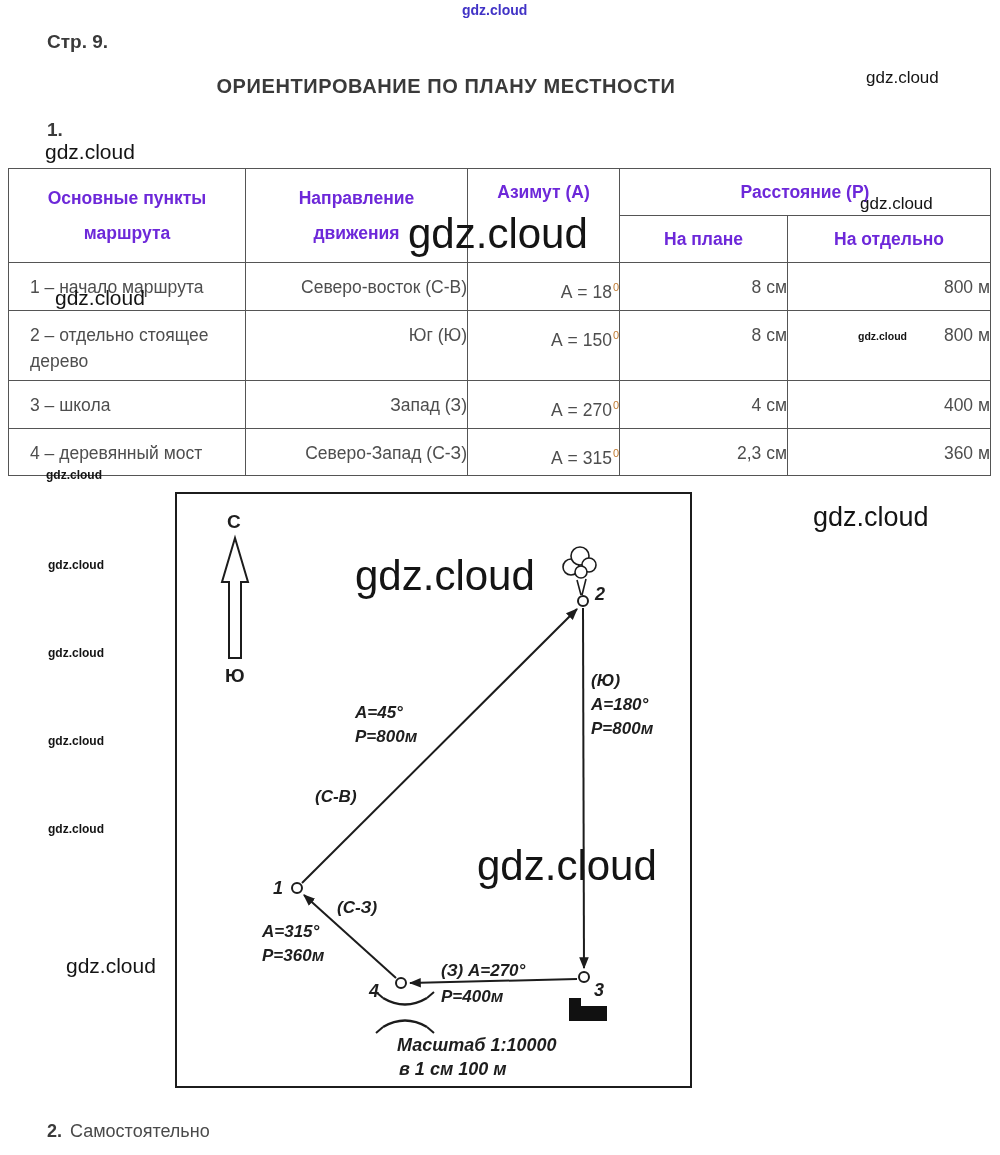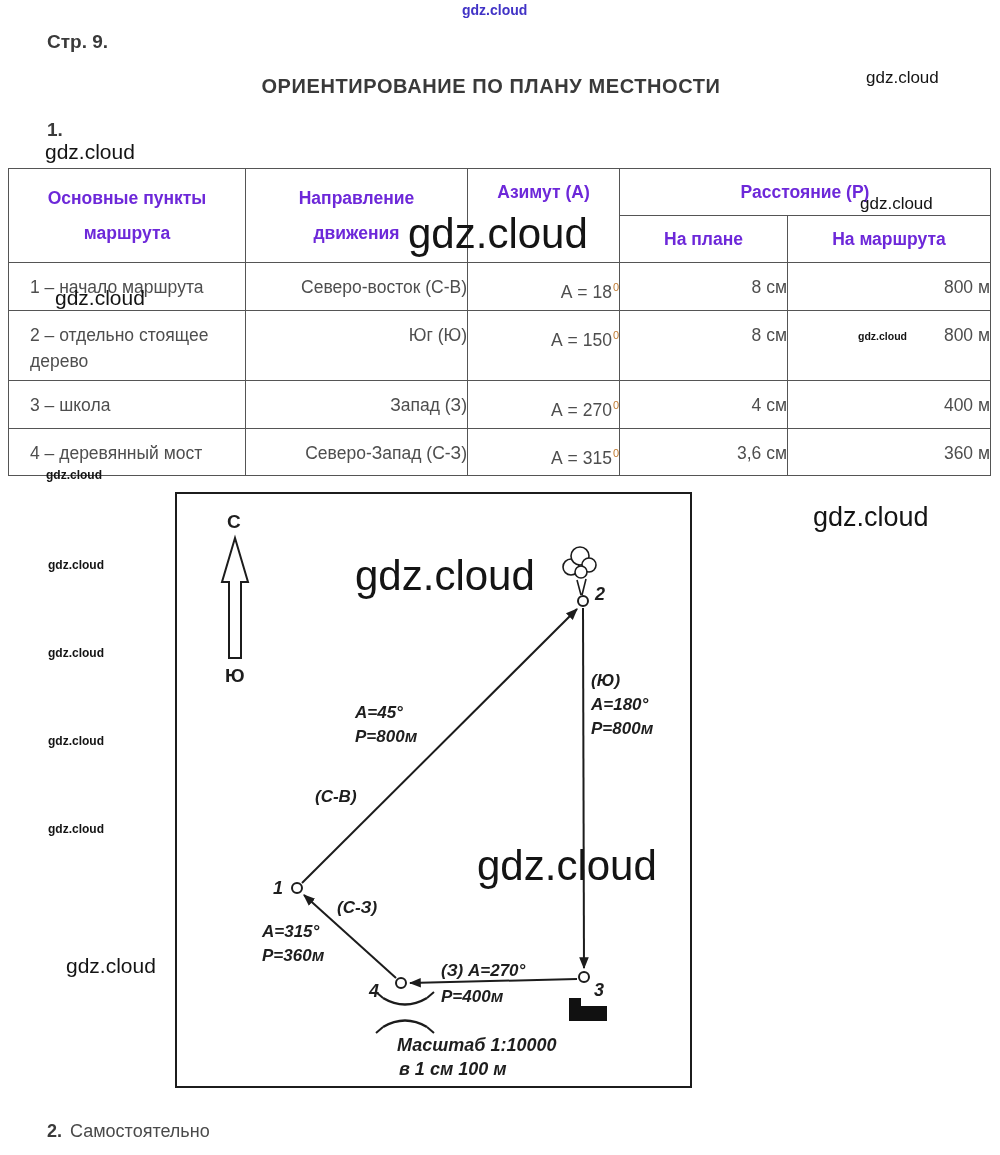--- a/index.html
+++ b/index.html
@@ -2,21 +2,21 @@
 <html><head>
 <meta charset="utf-8">
 <style>
   html,body { margin:0; padding:0; background:#ffffff; }
   .page {
     position:relative; width:1000px; height:1155px; background:#fff;
     font-family:"Liberation Sans", sans-serif; color:#3d3d3d; overflow:hidden;
   }
   .wm { position:absolute; font-family:"Liberation Sans", sans-serif; color:#141414; white-space:nowrap; z-index:6; }
   .page-label { position:absolute; left:47px; top:31px; font-size:19px; font-weight:bold; color:#3a3a3a;text-align:right; }
-  .title { position:absolute; left:16px; top:75px; width:892px; text-align:center; font-size:20px; font-weight:bold; letter-spacing:0.6px; color:#3a3a3a;padding-left:29px; }
+  .title { position:absolute; left:0; top:75px; width:892px; text-align:center; font-size:20px; font-weight:bold; letter-spacing:0.6px; color:#3a3a3a; }
   .sec1 { position:absolute; left:47px; top:119px; font-size:19px; font-weight:bold; color:#3a3a3a; }
   .sec2 { position:absolute; left:47px; top:1121px; font-size:18px; color:#4a4a4a; }
   .sec2 b { margin-right:8px; color:#3a3a3a; }
 
   table.main-table { position:absolute; left:8px; top:168px; width:982px; border-collapse:collapse; table-layout:fixed; z-index:2; }
   .main-table th, .main-table td { border:1px solid #555; padding:0; }
   .main-table th { font-weight:bold; color:#6d28d9; font-size:17.5px; vertical-align:middle; text-align:center; }
   .main-table th .h2line { line-height:35px; }
   .main-table td { color:#4e4e4e; font-size:17.5px; text-align:right; vertical-align:top; padding-top:11px; line-height:26px; }
   .main-table td.c-left { text-align:left; padding-left:21px; padding-right:10px; }
@@ -71,21 +71,21 @@
         </th>
         <th rowspan="2">
           <div class="h2line">Направление</div>
           <div class="h2line">движения</div>
         </th>
         <th rowspan="2" style="vertical-align:top;padding-top:13px;margin-top:8px;">Азимут (А)</th>
         <th colspan="2">Расстояние (Р)</th>
       </tr>
       <tr style="height:47px">
         <th>На плане</th>
-        <th>На маршрута</th>
+        <th>На отдельно</th>
       </tr>
       <tr style="height:48px">
         <td class="c-left">1 – начало маршрута</td>
         <td>Северо-восток (С-В)</td>
         <td><span>А = 18</span><sup class="deg">0</sup></td>
         <td>8 см</td>
         <td>800 м</td>
       </tr>
       <tr style="height:70px">
         <td class="c-left">2 – отдельно стоящее дерево</td>
@@ -98,21 +98,21 @@
         <td class="c-left">3 – школа</td>
         <td>Запад (З)</td>
         <td><span>А = 270</span><sup class="deg">0</sup></td>
         <td>4 см</td>
         <td>400 м</td>
       </tr>
       <tr style="height:47px">
         <td class="c-left">4 – деревянный мост</td>
         <td>Северо-Запад (С-З)</td>
         <td><span>А = 315</span><sup class="deg">0</sup></td>
-        <td>3,6 см</td>
+        <td>2,3 см</td>
         <td>360 м</td>
       </tr>
     </tbody>
   </table>
 
   <div class="diagram">
     <svg width="513" height="592" viewBox="0 0 513 592">
       <defs>
         <marker id="ah" viewBox="0 0 10 10" refX="9" refY="5" markerWidth="6" markerHeight="6" orient="auto">
           <path d="M0,1 L10,5 L0,9 z" fill="#1c1c1c"></path>

